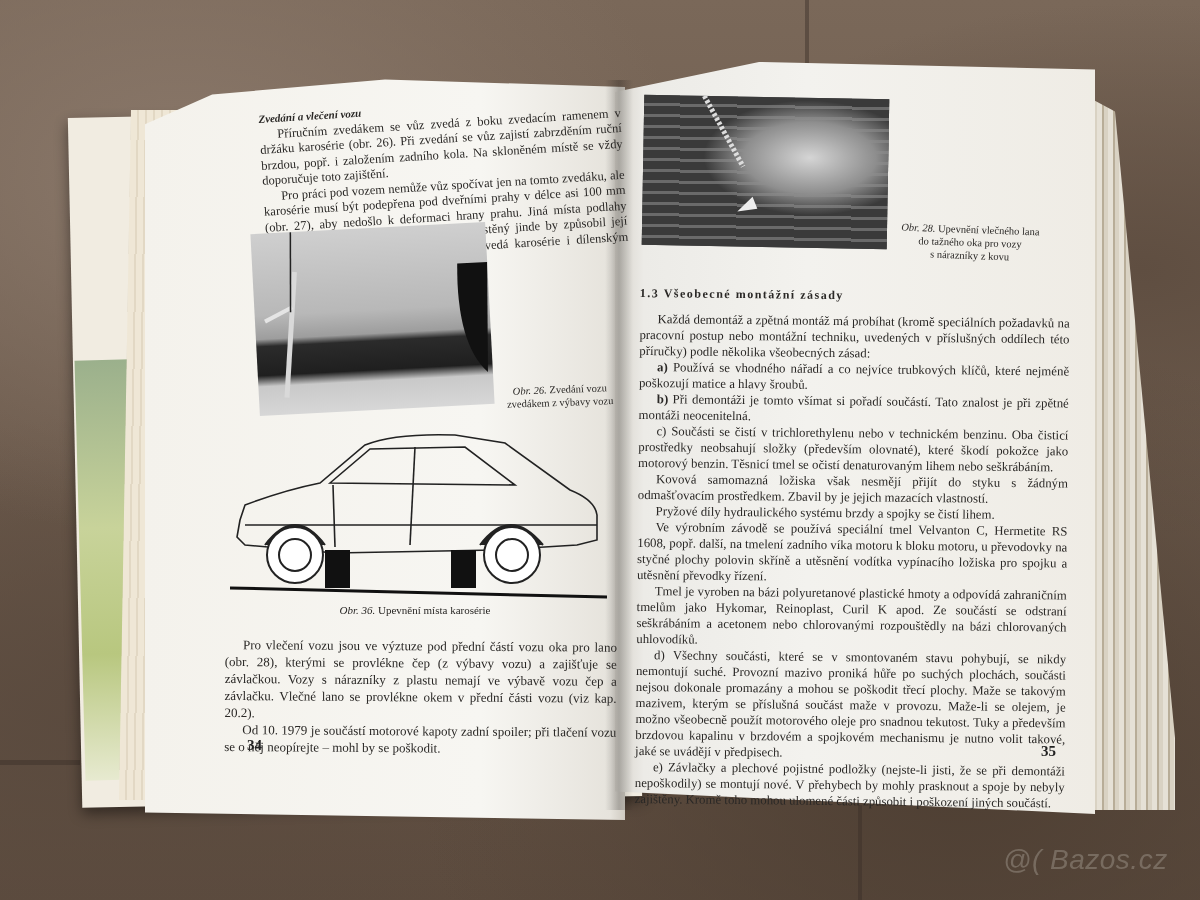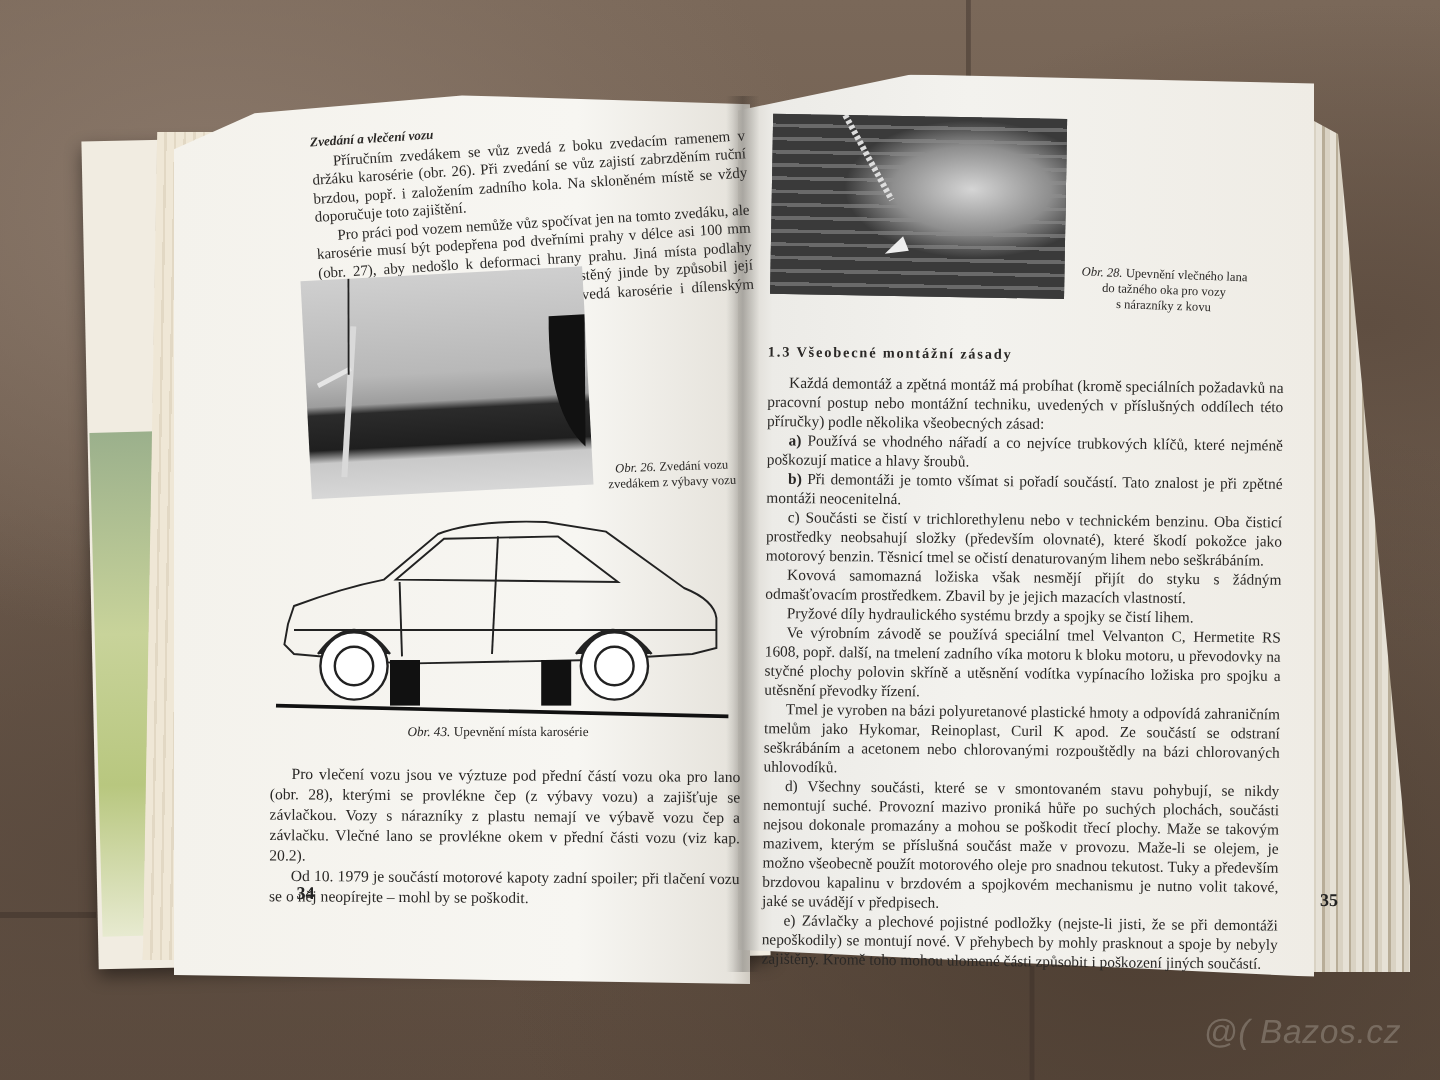--- a/index.html
+++ b/index.html
@@ -107,21 +107,21 @@
     <circle cx="70" cy="130" r="28"></circle>
     <circle cx="70" cy="130" r="16"></circle>
     <circle cx="287" cy="130" r="28"></circle>
     <circle cx="287" cy="130" r="16"></circle>
   </g>
   <rect x="100" y="125" width="25" height="38" fill="#111"></rect>
   <rect x="226" y="125" width="25" height="38" fill="#111"></rect>
   <line x1="5" y1="163" x2="382" y2="172" stroke="#111" stroke-width="3"></line>
 </svg>
 <div class="caption" style="left:315px;top:604px;width:200px;font-size:11px;">
-  <i>Obr. 43.</i>
+  <i>Obr. 36.</i>
   <span>Upevnění místa karosérie</span>
 </div>
 
 <div class="txt" style="left:225px;top:636px;width:392px;font-size:13px;line-height:17px;transform:rotate(0.4deg);transform-origin:left top;">
   <p class="para">Pro vlečení vozu jsou ve výztuze pod přední částí vozu oka pro lano (obr. 28), kterými se provlékne čep (z výbavy vozu) a zajišťuje se závlačkou. Vozy s nárazníky z plastu nemají ve výbavě vozu čep a závlačku. Vlečné lano se provlékne okem v přední části vozu (viz kap. 20.2).</p>
   <p class="para">Od 10. 1979 je součástí motorové kapoty zadní spoiler; při tlačení vozu se o něj neopírejte – mohl by se poškodit.</p>
 </div>
 <div class="pagenum" style="left:200px;top:737px;">34</div>
 
 <div class="photo photo-underbody">
@@ -143,18 +143,18 @@
   <p class="para"><span class="bold">a)</span> <span>Používá se vhodného nářadí a co nejvíce trubkových klíčů, které nejméně poškozují matice a hlavy šroubů.</span></p>
   <p class="para"><span class="bold">b)</span> <span>Při demontáži je tomto všímat si pořadí součástí. Tato znalost je při zpětné montáži neocenitelná.</span></p>
   <p class="para"><span>c)</span> <span>Součásti se čistí v trichlorethylenu nebo v technickém benzinu. Oba čisticí prostředky neobsahují složky (především olovnaté), které škodí pokožce jako motorový benzin. Těsnicí tmel se očistí denaturovaným lihem nebo seškrábáním.</span></p>
   <p class="para">Kovová samomazná ložiska však nesmějí přijít do styku s žádným odmašťovacím prostředkem. Zbavil by je jejich mazacích vlastností.</p>
   <p class="para">Pryžové díly hydraulického systému brzdy a spojky se čistí lihem.</p>
   <p class="para">Ve výrobním závodě se používá speciální tmel Velvanton C, Hermetite RS 1608, popř. další, na tmelení zadního víka motoru k bloku motoru, u převodovky na styčné plochy polovin skříně a utěsnění vodítka vypínacího ložiska pro spojku a utěsnění převodky řízení.</p>
   <p class="para">Tmel je vyroben na bázi polyuretanové plastické hmoty a odpovídá zahraničním tmelům jako Hykomar, Reinoplast, Curil K apod. Ze součástí se odstraní seškrábáním a acetonem nebo chlorovanými rozpouštědly na bázi chlorovaných uhlovodíků.</p>
   <p class="para"><span>d)</span> <span>Všechny součásti, které se v smontovaném stavu pohybují, se nikdy nemontují suché. Provozní mazivo proniká hůře po suchých plochách, součásti nejsou dokonale promazány a mohou se poškodit třecí plochy. Maže se takovým mazivem, kterým se příslušná součást maže v provozu. Maže-li se olejem, je možno všeobecně použít motorového oleje pro snadnou tekutost. Tuky a především brzdovou kapalinu v brzdovém a spojkovém mechanismu je nutno volit takové, jaké se uvádějí v předpisech.</span></p>
   <p class="para"><span>e)</span> <span>Závlačky a plechové pojistné podložky (nejste-li jisti, že se při demontáži nepoškodily) se montují nové. V přehybech by mohly prasknout a spoje by nebyly zajištěny. Kromě toho mohou ulomené části způsobit i poškození jiných součástí.</span></p>
 </div>
-<div class="pagenum" style="left:1053px;top:743px;">35</div>
+<div class="pagenum" style="left:994px;top:743px;">35</div>
 
 <div class="watermark">
   <span>@(</span>
   <span>Bazos.cz</span>
 </div>
 
 </body></html>

